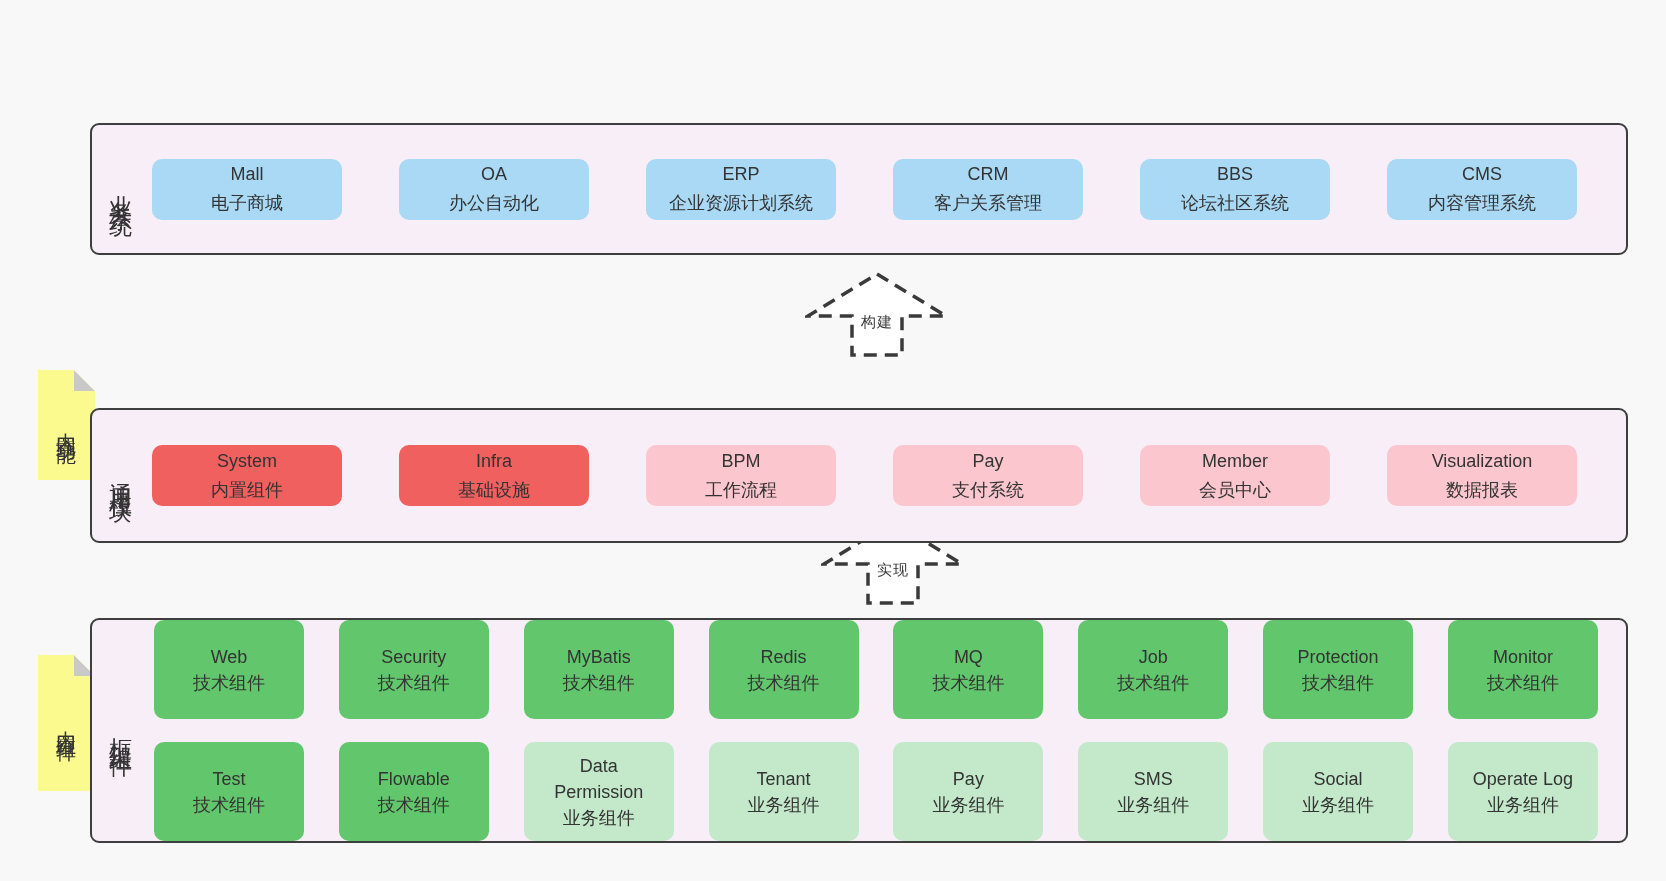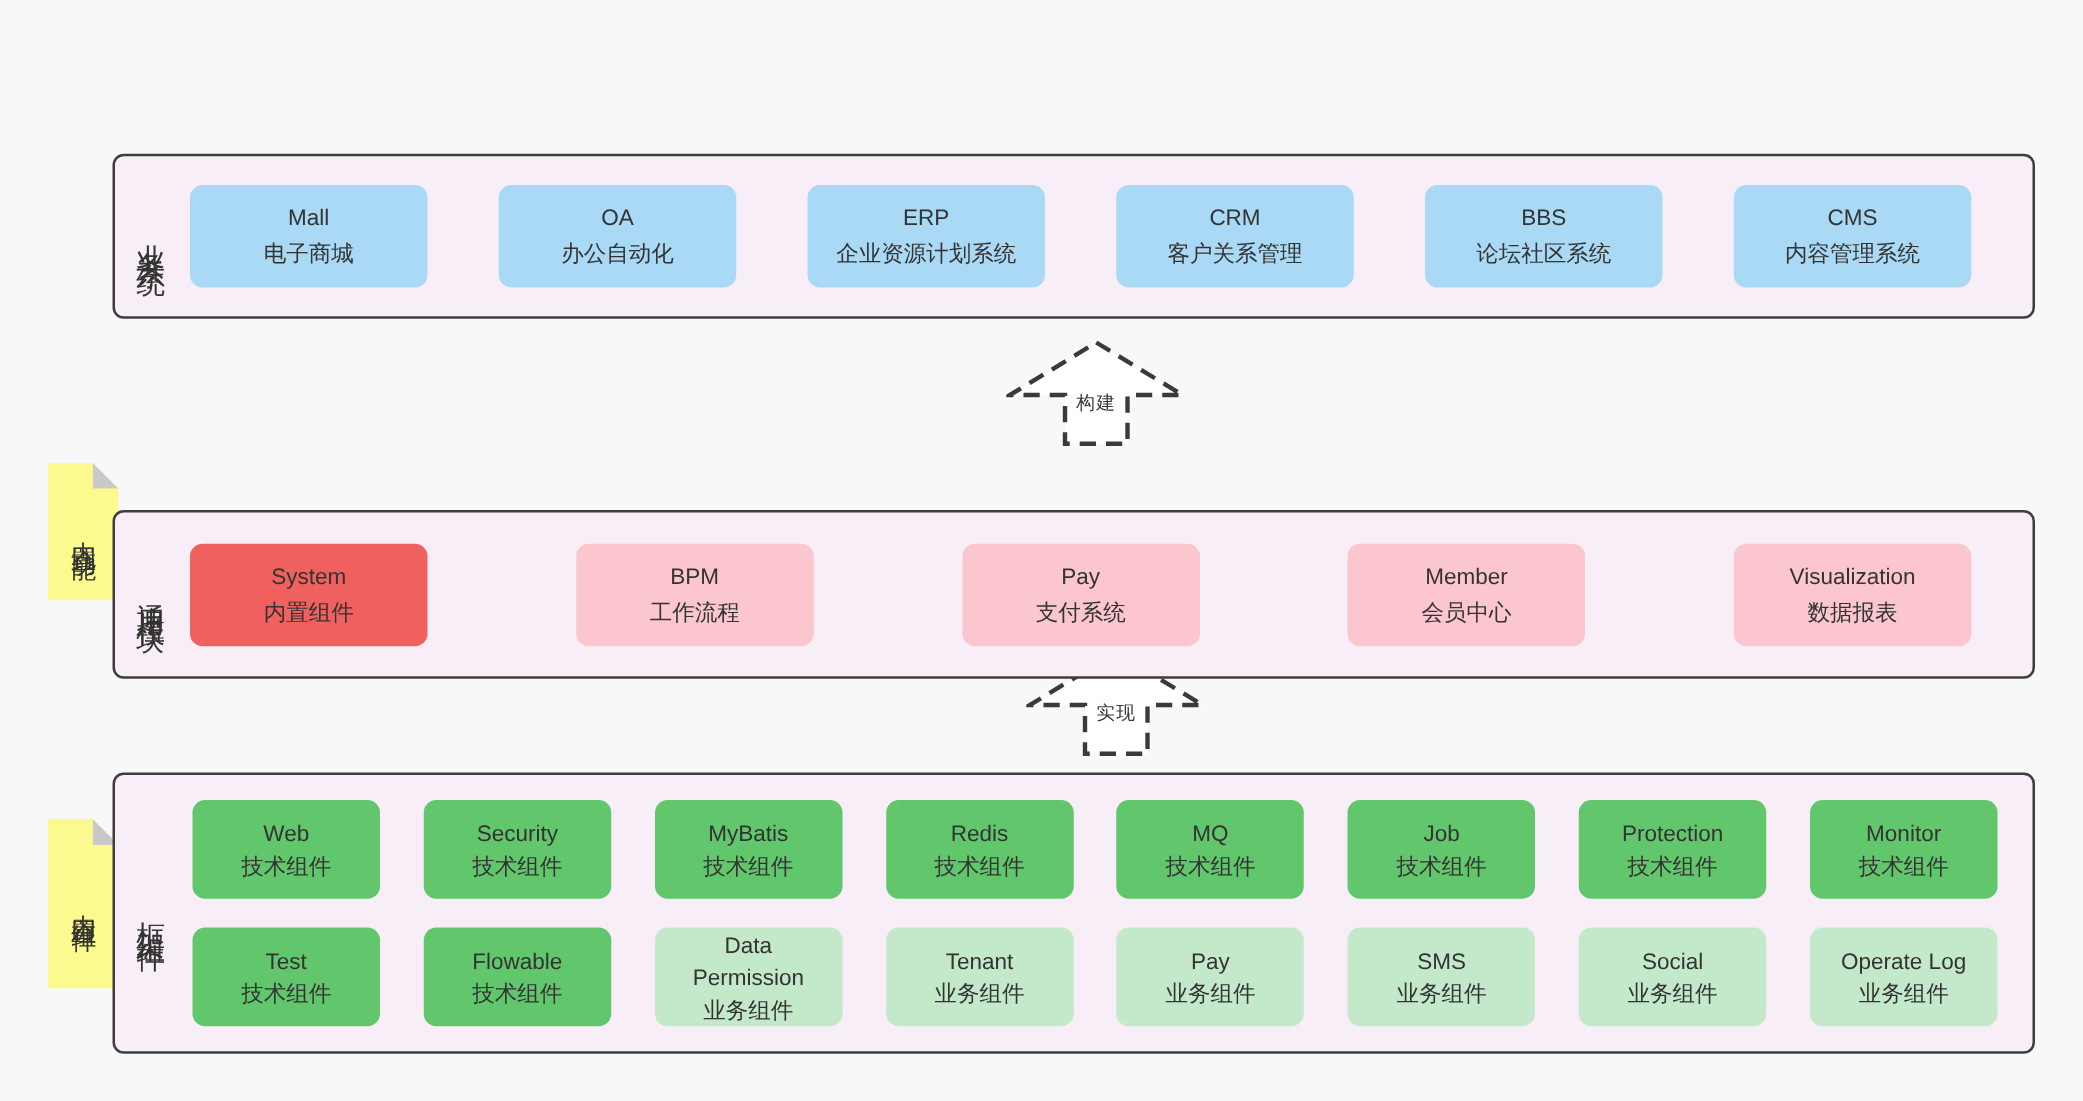--- a/index.html
+++ b/index.html
@@ -34,26 +34,26 @@
   .band-rows{
     position:absolute;top:0;left:0;right:0;bottom:0;
     display:flex;flex-direction:column;justify-content:center;
     gap:23px;padding:0 49px 0 60px;box-sizing:border-box;
   }
   #band-components .band-rows{padding:0 28px 0 62px;}
   .row{display:flex;justify-content:space-between;align-items:center;}
 
   
   .node{
-    height:82px;width:190px;border-radius:10px;
+    height:61px;width:190px;border-radius:10px;
     display:flex;flex-direction:column;align-items:center;justify-content:center;
     text-align:center;font-size:18px;line-height:29px;
     padding:0 6px;box-sizing:border-box;
   }
-  #band-components .node{width:150px;height:79px;line-height:26px;}
+  #band-components .node{width:150px;height:99px;line-height:26px;}
   #band-components .nt{max-width:112px;}
   .v-blue{background:#a9d9f4;}
   .v-red{background:#f0605f;}
   .v-pink{background:#fbc6ce;}
   .v-green{background:#62c76c;}
   .v-lightgreen{background:#c3e9ca;}
   .nt,.ns{color:#333333;}
 
   
   .sticky{
@@ -132,20 +132,24 @@
   </div>
 
   <div class="band" id="band-modules">
     <div class="band-label">通用模块</div>
     <div class="band-rows">
       <div class="row">
         <div class="node v-red">
           <div class="nt">System</div>
           <div class="ns">内置组件</div>
         </div>
+        <div class="node v-red">
+          <div class="nt">Infra</div>
+          <div class="ns">基础设施</div>
+        </div>
         <div class="node v-pink">
           <div class="nt">BPM</div>
           <div class="ns">工作流程</div>
         </div>
         <div class="node v-pink">
           <div class="nt">Pay</div>
           <div class="ns">支付系统</div>
         </div>
         <div class="node v-pink">
           <div class="nt">Member</div>

